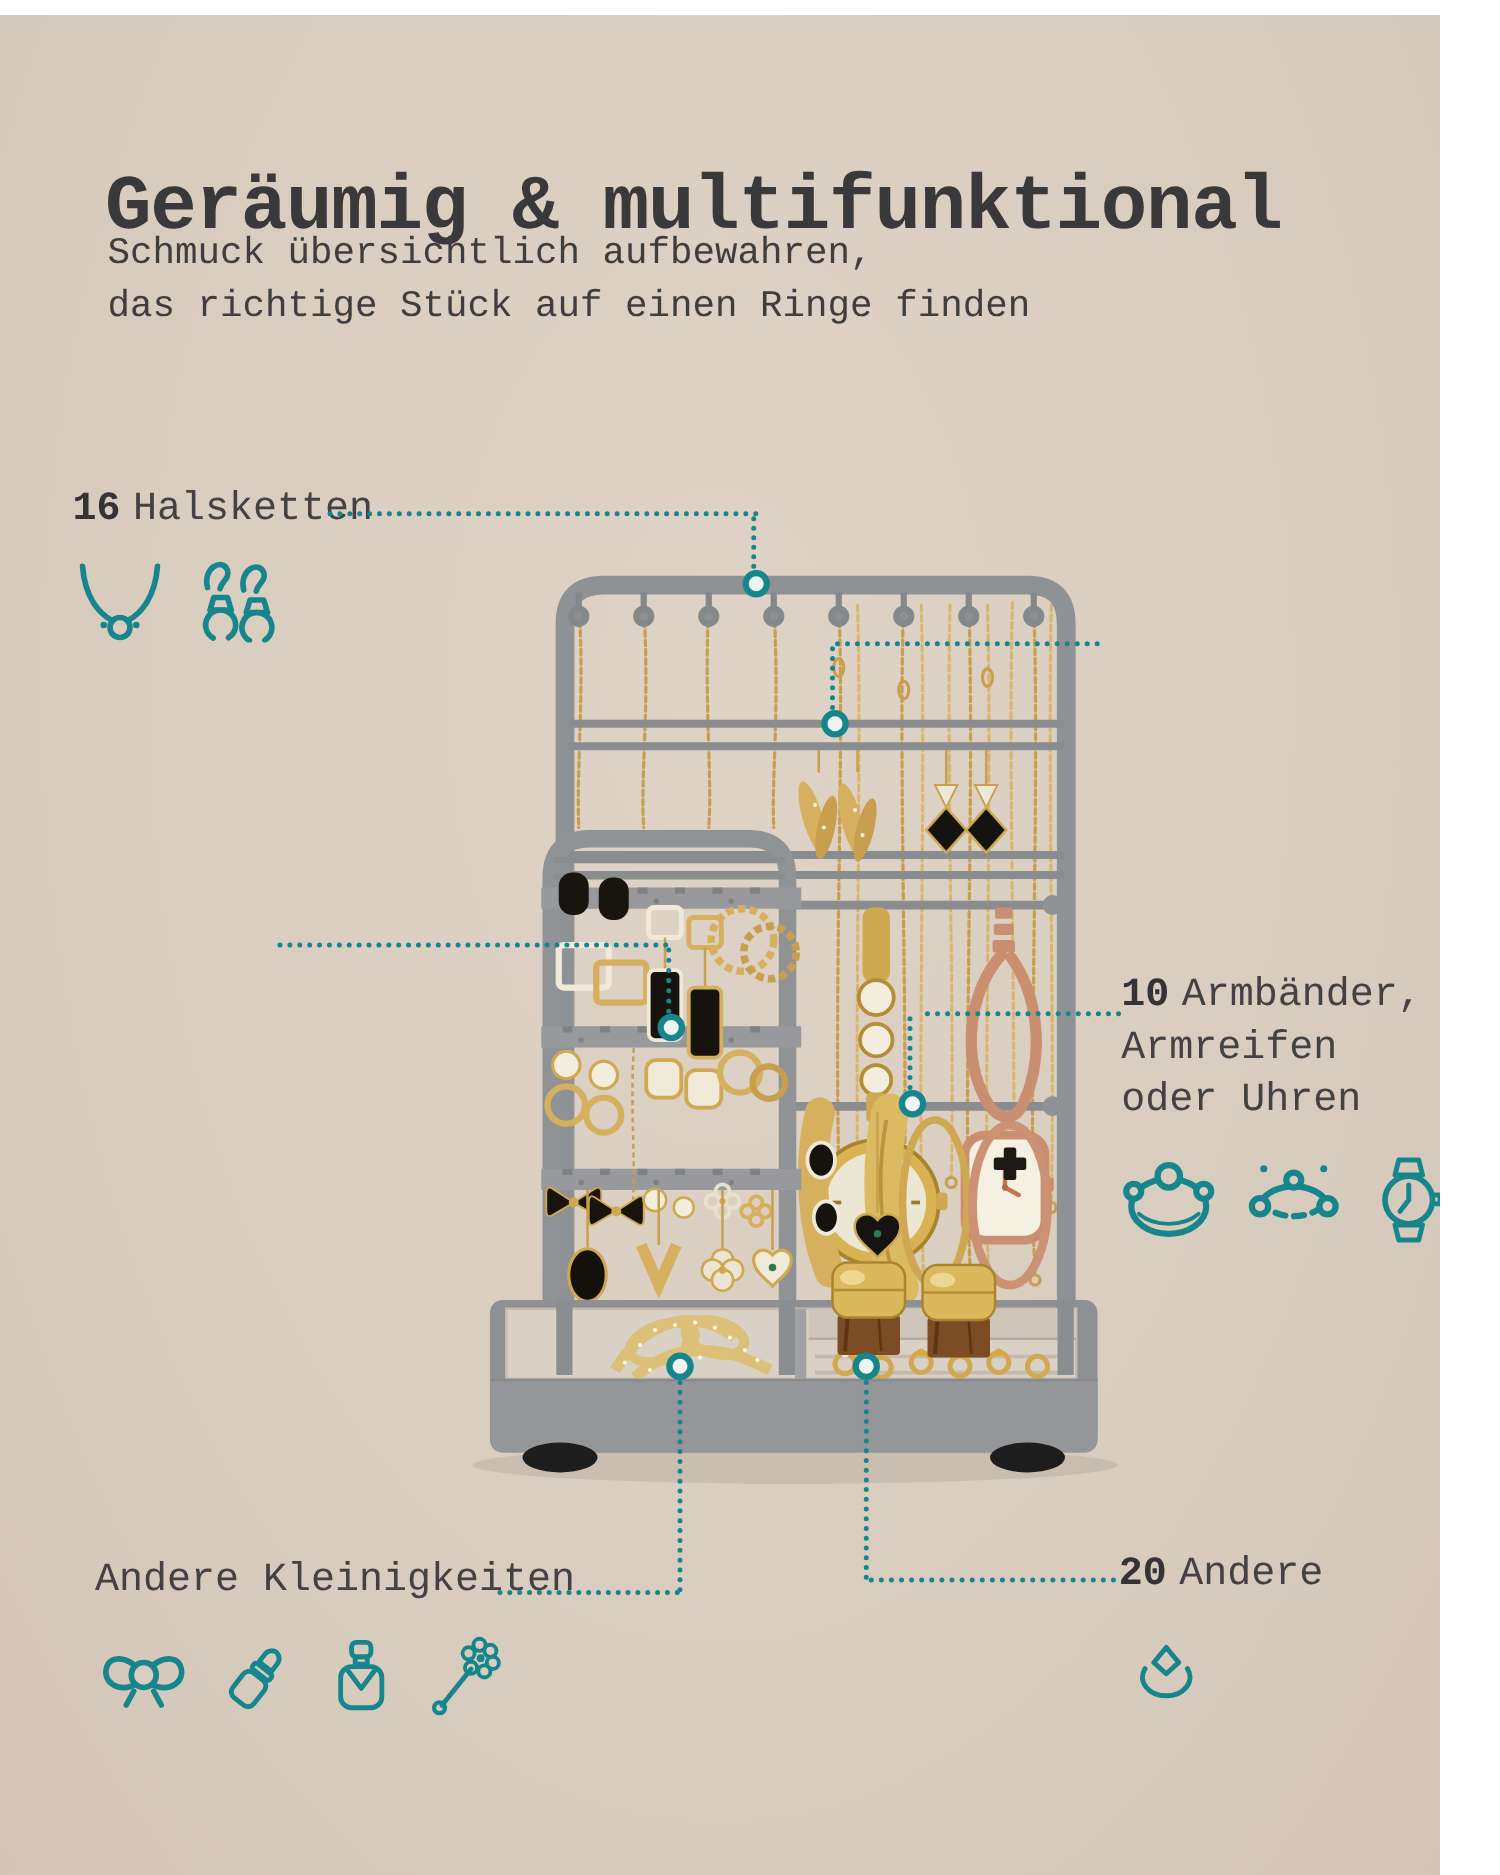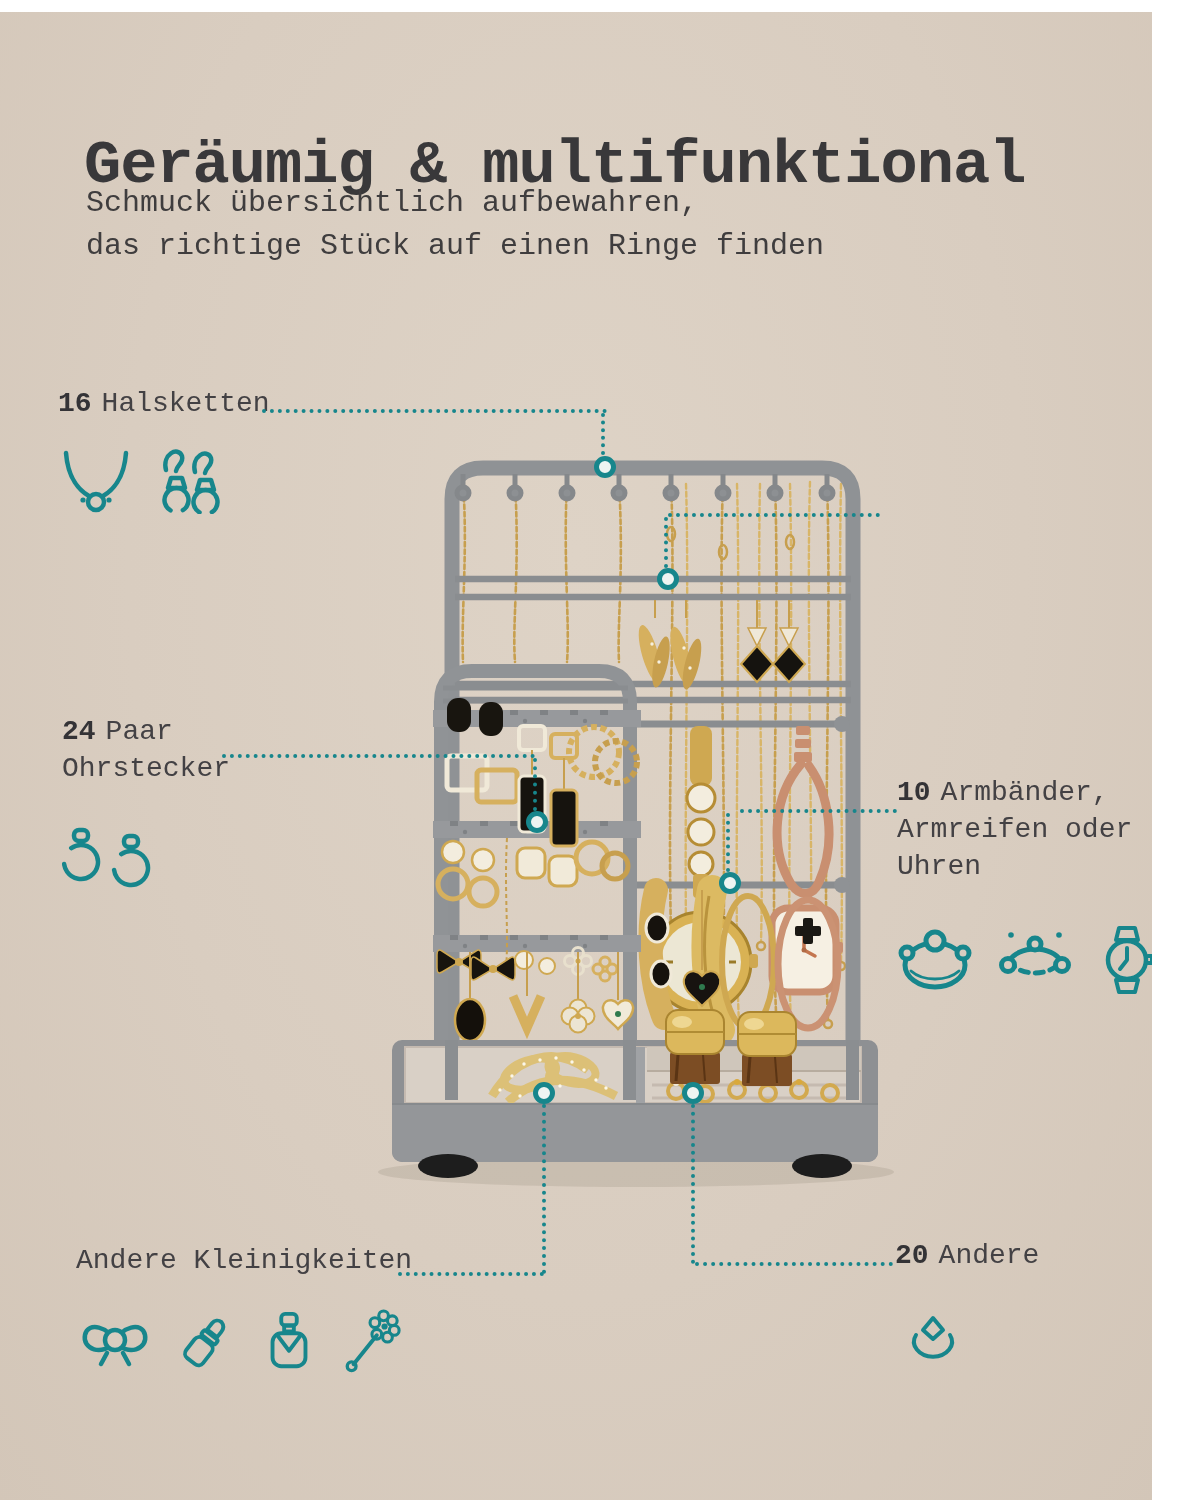--- a/index.html
+++ b/index.html
@@ -13,21 +13,21 @@
   }
   .title{
     position:absolute;left:84px;top:76px;
     font-size:62px;font-weight:700;letter-spacing:-1px;
     color:#39383a;white-space:nowrap;
   }
   .subtitle{
     position:absolute;left:86px;top:170px;
     font-size:30px;line-height:1.42;color:#3f3d3e;
   }
-  .callout{position:absolute;font-size:28px;line-height:1.32;color:#434144;}
+  .callout{position:absolute;font-size:32px;line-height:1.32;color:#434144;}
   .callout .cnt{font-weight:700;color:#343336;margin-right:10px;}
   .crow{position:absolute;display:flex;align-items:center;gap:22px;}
   .ic{display:block;}
   .dline{position:absolute;z-index:3;}
   .dline.h{border-top:4px dotted #17868c;height:0;}
   .dline.v{border-left:4px dotted #17868c;width:0;}
   .dot{
     position:absolute;z-index:4;width:22px;height:22px;border-radius:50%;
     border:5px solid #17868c;background:#eef4f2;box-sizing:border-box;
   }
@@ -449,29 +449,20 @@
           <use href="#sym-necklace"></use>
         </svg>
       <svg class="ic" width="66" height="70" viewBox="0 0 66 70">
           <use href="#sym-dangle-one"></use>
           <use href="#sym-dangle-one" x="29" y="2"></use>
         </svg>
     </div>
   </div>
 
 
-  <div class="callout" style="left:62px;top:702px;width:240px">
-    <span class="cnt">24</span><span>Paar Ohrstecker</span>
-    <div class="crow" style="left:0;top:112px">
-      <svg class="ic" width="96" height="62" viewBox="0 0 96 62">
-          <use href="#sym-stud-one"></use>
-          <use href="#sym-stud-one" x="50" y="6"></use>
-        </svg>
-    </div>
-  </div>
 
   <div class="callout" style="left:897px;top:763px;width:268px">
     <span class="cnt">10</span><span>Armbänder, Armreifen oder Uhren</span>
     <div class="crow" style="left:0;top:150px;gap:24px">
       <svg class="ic" width="76" height="66" viewBox="0 0 76 66">
           <use href="#sym-bracelet"></use>
         </svg>
       <svg class="ic" width="76" height="66" viewBox="0 0 76 66">
           <use href="#sym-bangle"></use>
         </svg>

